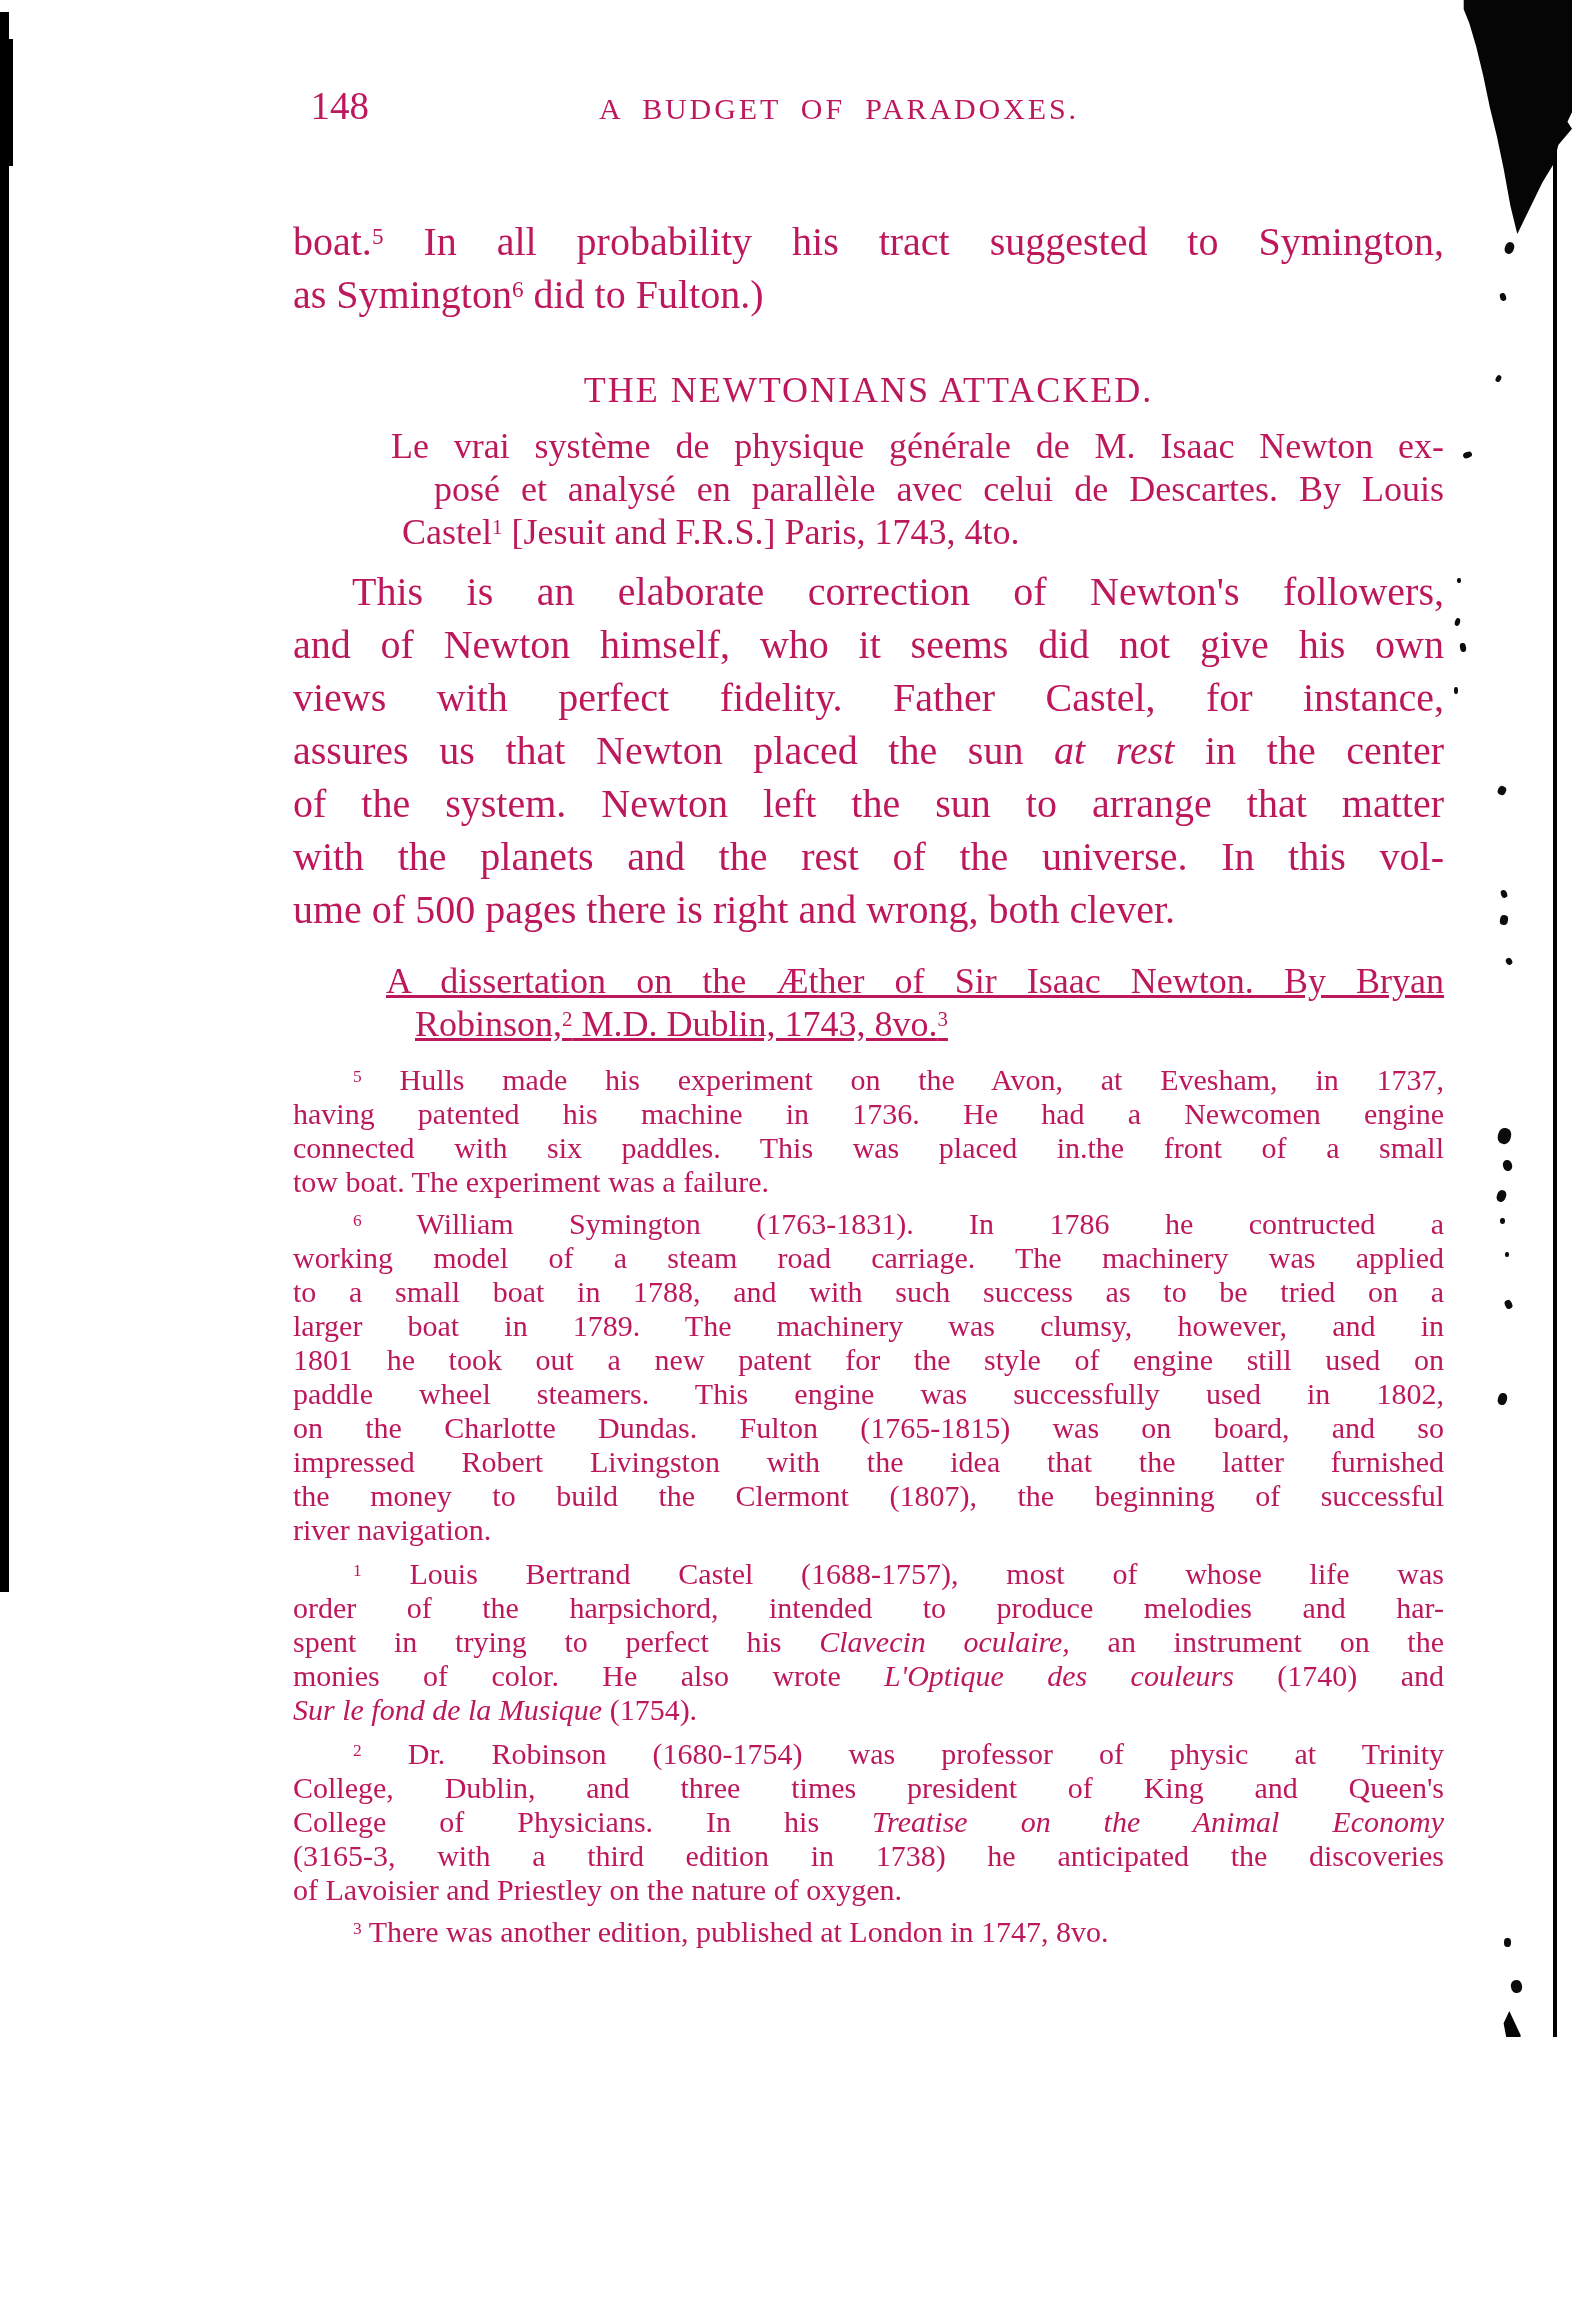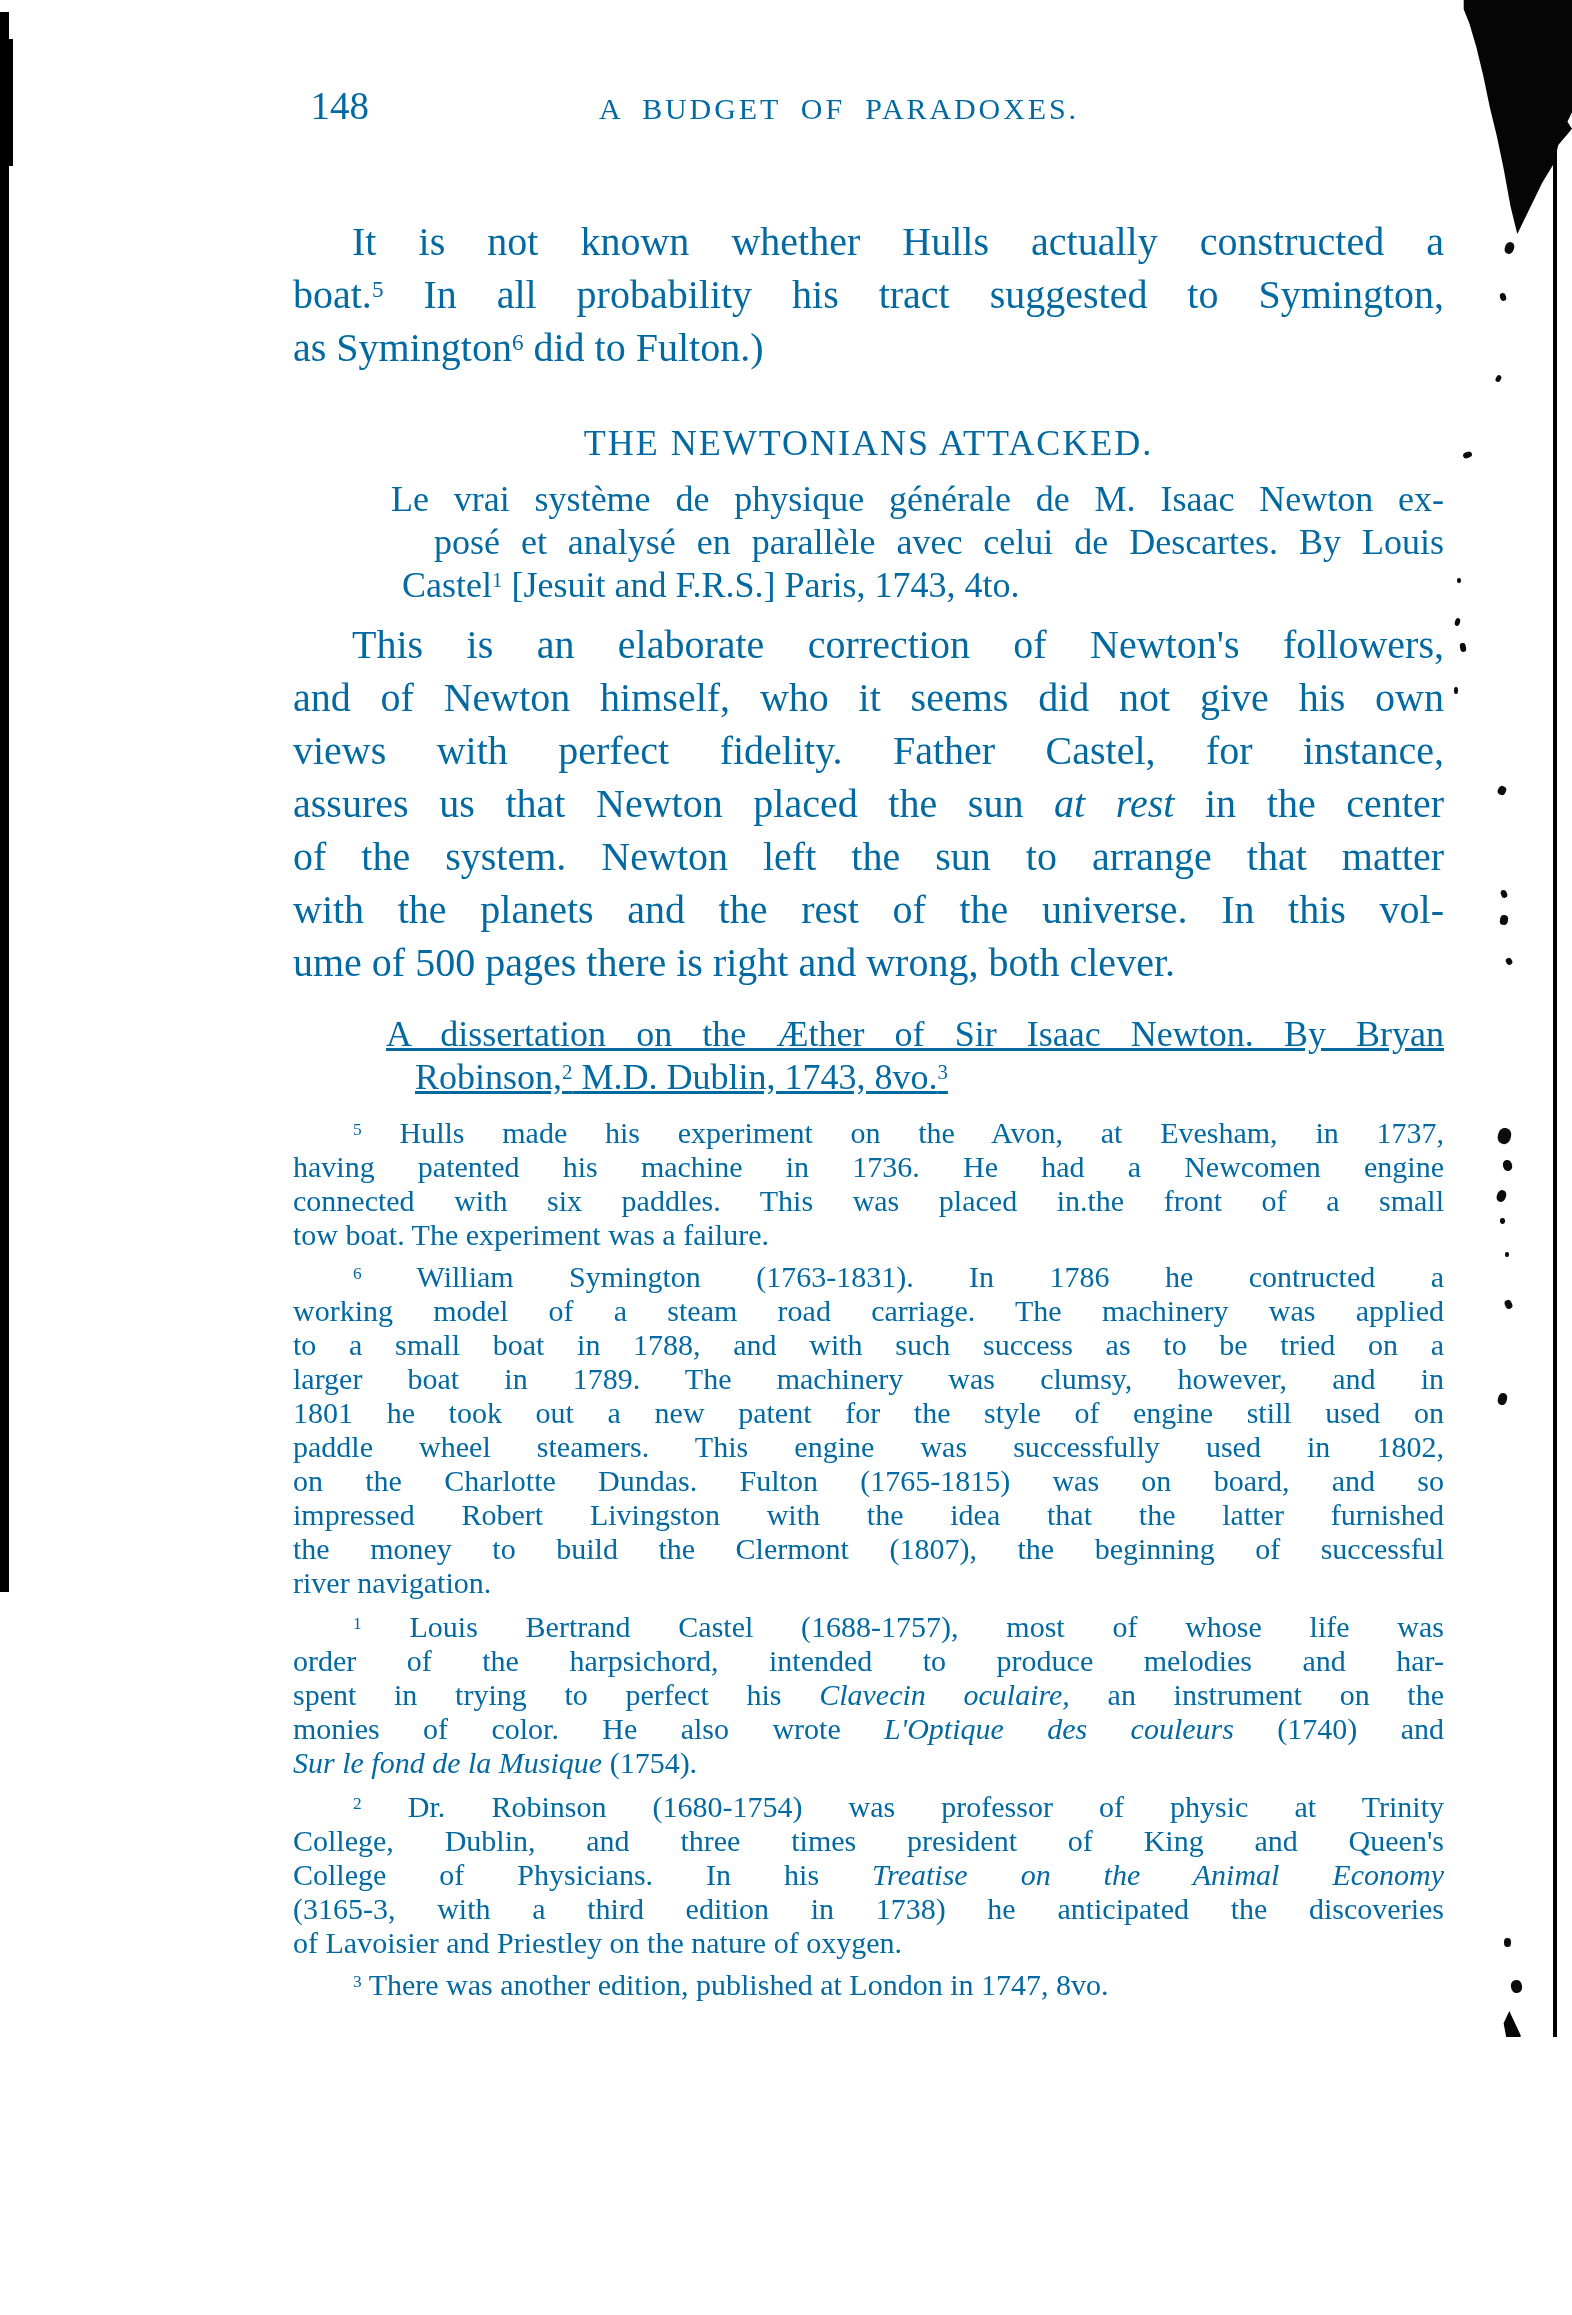--- a/index.html
+++ b/index.html
@@ -1,17 +1,17 @@
 <!DOCTYPE html>
 <html><head>
 <meta charset="utf-8">
 <style>
   html,body{margin:0;padding:0;background:#ffffff;}
   .page{position:relative;width:1572px;height:2037px;background:#ffffff;overflow:hidden;
-        font-family:"Liberation Serif","DejaVu Serif",serif;color:#0369a1;}
+        font-family:"Liberation Serif","DejaVu Serif",serif;color:#be185d;}
 
   
   .col{position:absolute;left:293px;top:83px;width:1151px;}
 
   .header{position:relative;height:45px;}
   .pagenum{position:absolute;left:17.6px;top:0;font-size:39px;line-height:45px;}
   .runtitle{position:absolute;left:0;right:59px;top:5.9px;text-align:center;
             font-size:30px;letter-spacing:2.9px;word-spacing:9.8px;line-height:39px;}
 
   .line{white-space:normal;}
@@ -87,21 +87,20 @@
   <div class="speck" style="left:1511px;top:1980px;width:10.7px;height:12.7px;transform:rotate(-10deg);"></div>
 
   <div class="col">
 
     <div class="header">
       <span class="pagenum">148</span>
       <span class="runtitle">A BUDGET OF PARADOXES.</span>
     </div>
 
     <div class="p p1">
-      <div class="line fl j"><span>It is not known whether Hulls actually constructed a</span></div>
       <div class="line j"><span>boat.</span><sup>5</sup><span> In all probability his tract suggested to Symington,</span></div>
       <div class="line"><span>as Symington</span><sup>6</sup><span> did to Fulton.)</span></div>
     </div>
 
     <div class="heading">THE NEWTONIANS ATTACKED.</div>
 
     <div class="cit c1">
       <div class="line j cm1"><span>Le vrai système de physique générale de M. Isaac Newton ex-</span></div>
       <div class="line j cm2"><span>posé et analysé en parallèle avec celui de Descartes. By Louis</span></div>
       <div class="line cm3"><span>Castel</span><sup>1</sup><span> [Jesuit and F.R.S.] Paris, 1743, 4to.</span></div>

